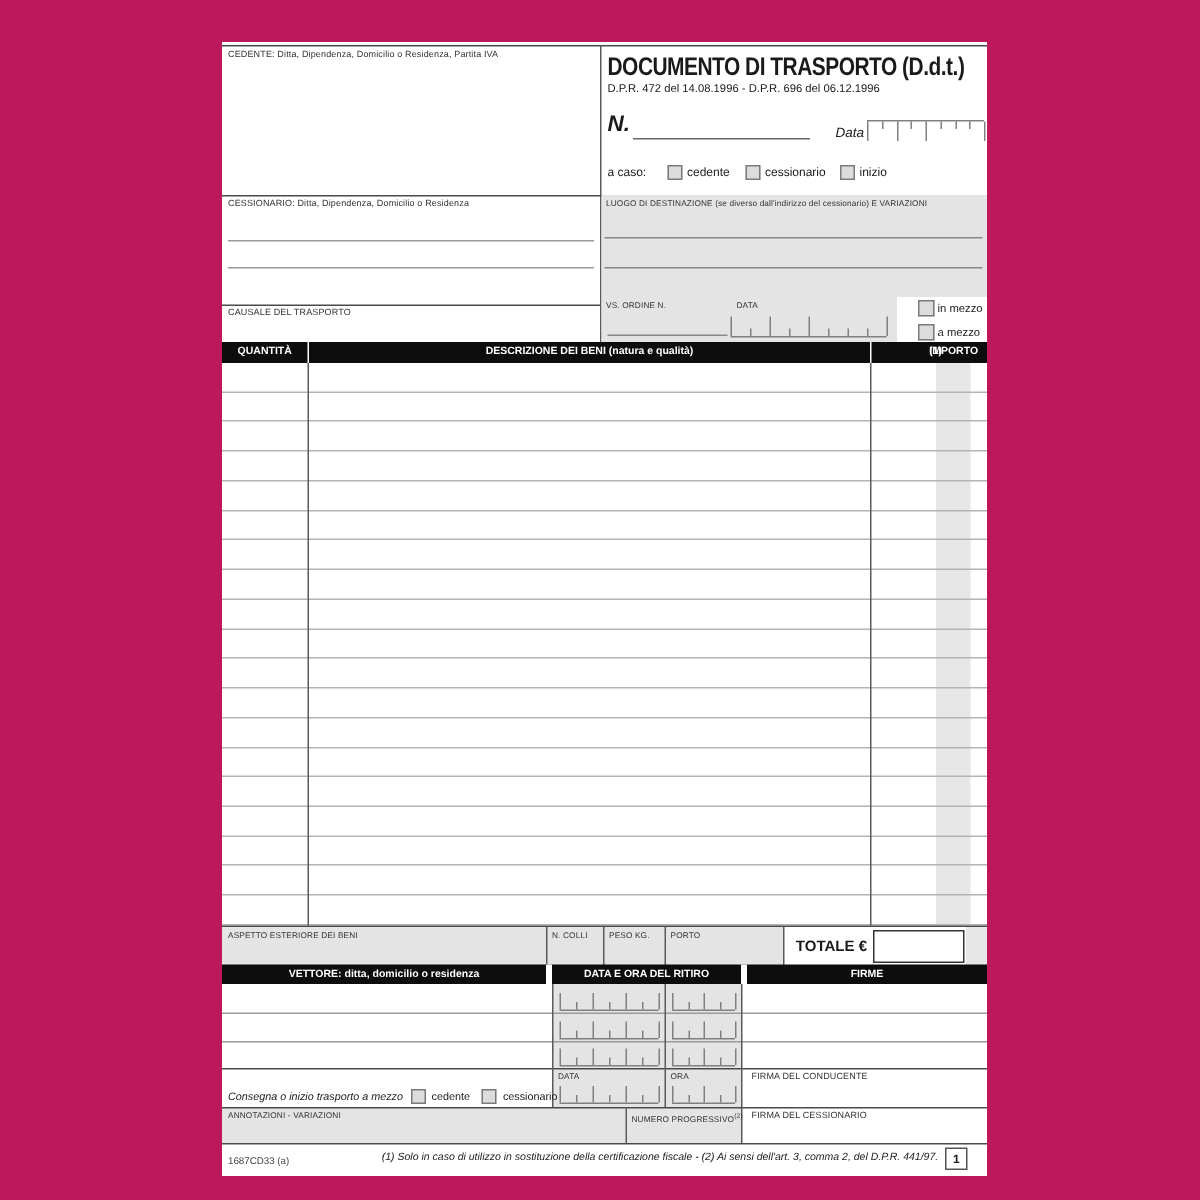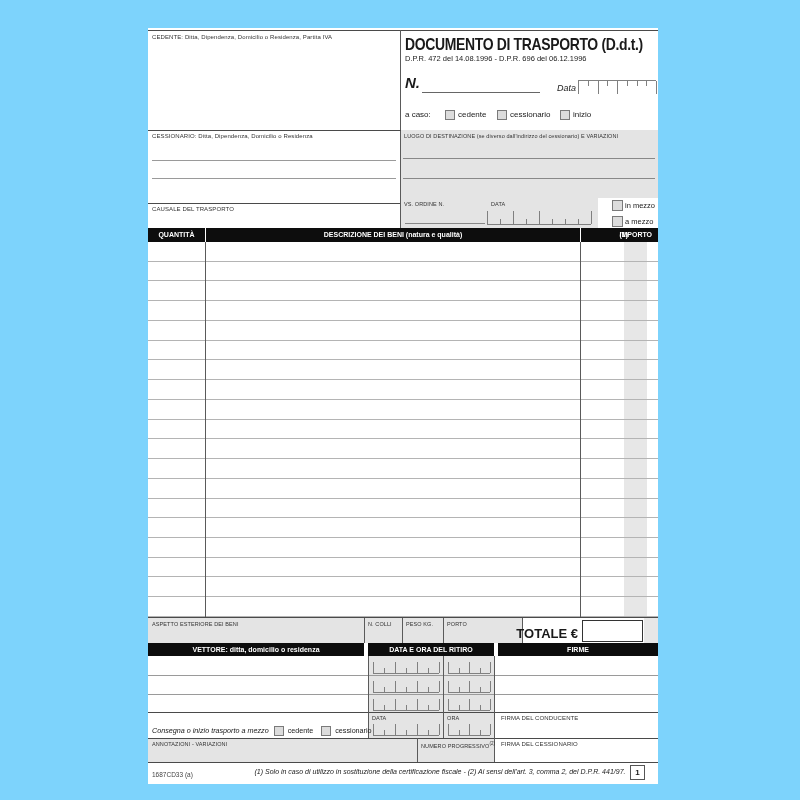--- a/index.html
+++ b/index.html
@@ -1,16 +1,16 @@
 <!DOCTYPE html>
 <html><head>
 <meta charset="utf-8">
 <style>
   html,body{margin:0;padding:0;}
-  .page{position:relative;width:800px;height:800px;background:#7dd3fc;overflow:hidden;
+  .page{position:relative;width:800px;height:800px;background:#be185d;overflow:hidden;
         font-family:"Liberation Sans", sans-serif;color:#1a1a1a;}
   .sheet{position:absolute;left:148px;top:28px;width:510px;height:756px;background:#fff;}
   .abs{position:absolute;}
   .lbl{position:absolute;font-size:6px;color:#333;letter-spacing:.1px;white-space:nowrap;}
   .lbl-s{position:absolute;font-size:5.5px;color:#333;letter-spacing:.1px;white-space:nowrap;}
   .hl{position:absolute;border-top:1px solid #9a9a9a;height:0;}
   .hl-dark{position:absolute;border-top:1px solid #4a4a4a;height:0;}
   .vl{position:absolute;width:1px;background:#5a5a5a;}
   .gray{position:absolute;background:#e4e4e4;}
   .stripe{position:absolute;background:#e7e7e7;}
@@ -140,21 +140,21 @@
     <div class="abs" style="left:0;top:589px;width:510px;height:26px;border-top:1px solid #4a4a4a;">
       <div class="gray" style="left:0;top:0;width:374px;height:26px;"></div>
       <div class="vl" style="left:216px;top:0;height:26px;"></div>
       <div class="vl" style="left:254px;top:0;height:26px;"></div>
       <div class="vl" style="left:295px;top:0;height:26px;"></div>
       <div class="vl" style="left:374px;top:0;height:26px;"></div>
       <div class="lbl-s" style="left:4px;top:3px;">ASPETTO ESTERIORE DEI BENI</div>
       <div class="lbl-s" style="left:220px;top:3px;">N. COLLI</div>
       <div class="lbl-s" style="left:258px;top:3px;">PESO KG.</div>
       <div class="lbl-s" style="left:299px;top:3px;">PORTO</div>
-      <div class="abs" style="left:368px;top:8px;width:62px;text-align:right;font-weight:bold;font-size:13px;white-space:nowrap;">TOTALE €</div>
+      <div class="abs" style="left:368px;top:8px;width:62px;text-align:right;font-weight:bold;font-size:10px;white-space:nowrap;">TOTALE €</div>
       <div class="abs" style="left:434px;top:2px;width:59px;height:20px;border:1px solid #333;background:#fff;"></div>
       <div class="stripe" style="left:496px;top:0;width:14px;height:26px;"></div>
     </div>
 
     <div class="bar" style="left:0;top:615px;width:510px;height:13px;">
       <span style="left:0;width:216px;">VETTORE: ditta, domicilio o residenza</span>
       <span style="left:220px;width:126px;">DATA E ORA DEL RITIRO</span>
       <span style="left:350px;width:160px;">FIRME</span>
       <div class="abs" style="left:216px;top:0;width:4px;height:13px;background:#fff;"></div>
       <div class="abs" style="left:346px;top:0;width:4px;height:13px;background:#fff;"></div>

